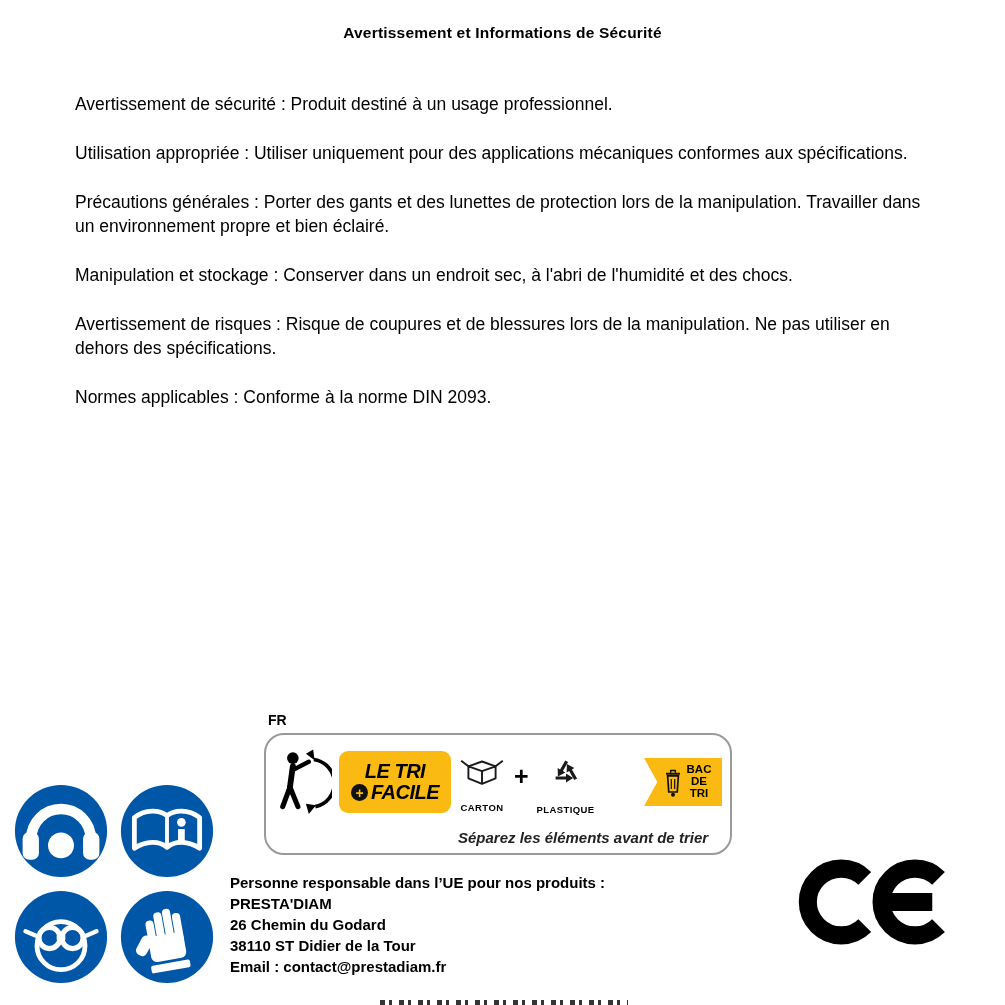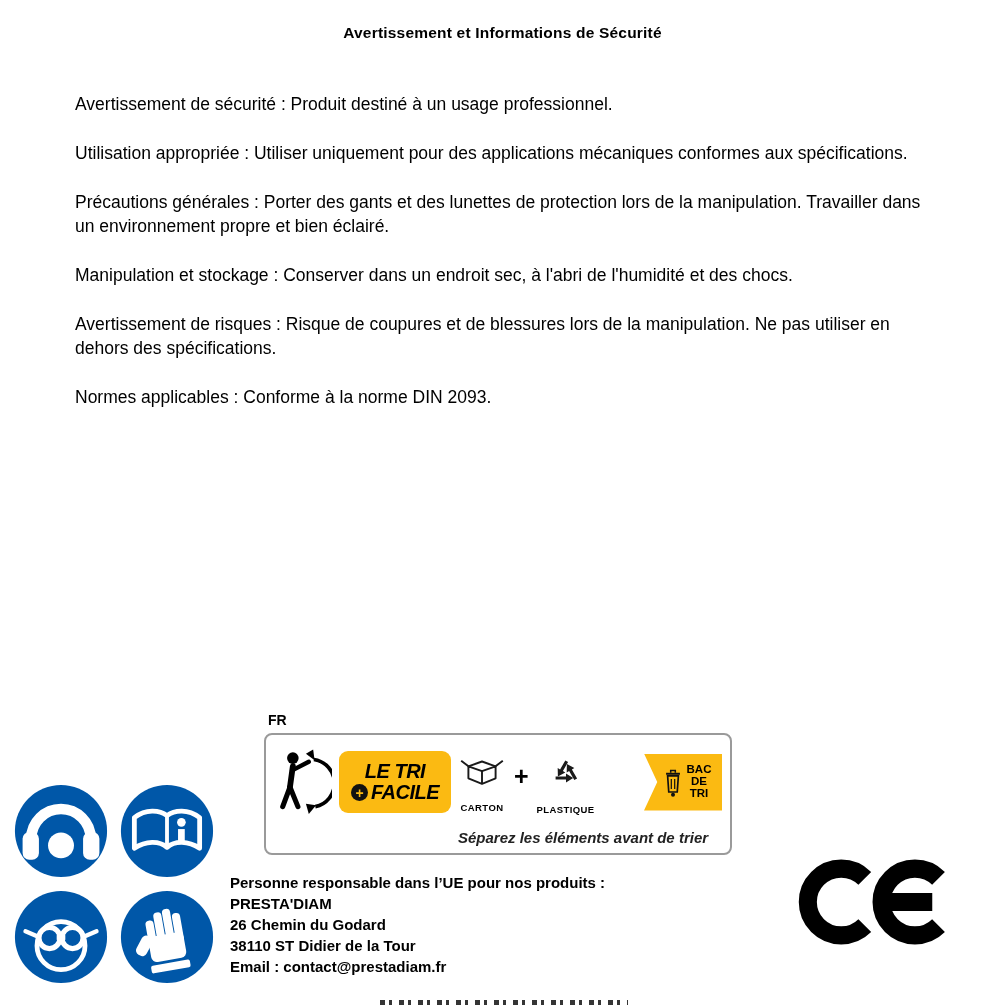--- a/index.html
+++ b/index.html
@@ -21,21 +21,21 @@
   .pictos{
     position:absolute;left:13px;top:783px;
     display:grid;grid-template-columns:96px 96px;grid-auto-rows:96px;gap:10px;
   }
   .pictos svg{width:96px;height:96px;display:block;}
 
   
   .fr{position:absolute;left:268px;top:712px;font-size:14px;font-weight:bold;}
   .tri-strip{
     position:absolute;left:264px;top:733px;width:468px;height:122px;
-    background:#fff;border:2px solid #9a9a9a;border-radius:8px;
+    background:#fff;border:2px solid #9a9a9a;border-radius:20px;
     box-sizing:border-box;display:flex;flex-direction:column;
   }
   .tri-row{
     display:flex;align-items:center;gap:7px;height:86px;padding:4px 6px 0 8px;
   }
   .triman{width:58px;height:74px;flex:0 0 auto;}
   .badge{
     width:112px;height:62px;background:#FBBA12;border-radius:9px;
     display:flex;flex-direction:column;align-items:center;justify-content:center;
     flex:0 0 auto;
@@ -44,21 +44,21 @@
   .badge-l2{display:flex;align-items:center;gap:3px;font-size:20px;font-weight:800;font-style:italic;letter-spacing:-.5px;line-height:1.05;}
   .plus-circle{
     width:17px;height:17px;border-radius:50%;background:#111;color:#FBBA12;
     font-size:14px;font-weight:800;font-style:normal;display:inline-flex;
     align-items:center;justify-content:center;line-height:1;
   }
   .mat{display:flex;flex-direction:column;align-items:center;gap:14px;flex:0 0 auto;}
   .mat-label{font-size:9.5px;font-weight:bold;letter-spacing:.4px;}
   .sep{font-size:25px;font-weight:bold;margin:0 1px 12px 1px;}
   .bac{
-    width:78px;height:57px;background:#FBBA12;flex:0 0 auto;margin-left:auto;margin-right:2px;
+    width:78px;height:48px;background:#FBBA12;flex:0 0 auto;margin-left:auto;margin-right:2px;
     clip-path:polygon(0 0,100% 0,100% 100%,0 100%,17% 50%);
     display:flex;align-items:center;justify-content:center;gap:4px;padding-left:8px;box-sizing:border-box;
   }
   .bac svg{width:20px;height:34px;}
   .bac-text{font-size:11.5px;font-weight:800;line-height:1.02;text-align:center;}
   .tri-tagline{
     flex:1;display:flex;align-items:center;justify-content:center;
     margin-left:170px;font-size:15px;font-weight:bold;font-style:italic;color:#222;
     padding-bottom:4px;
   }

